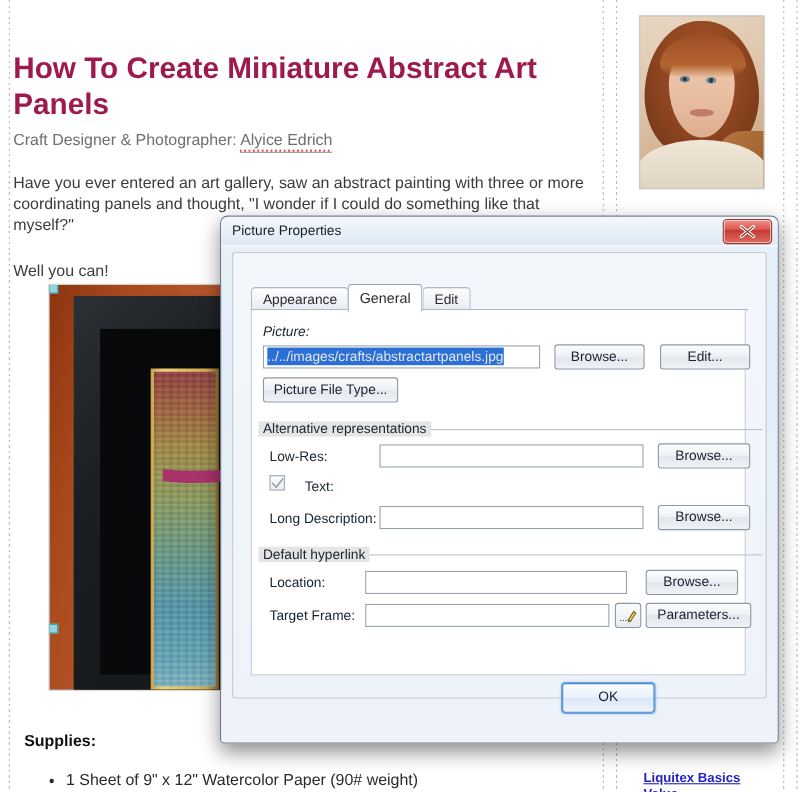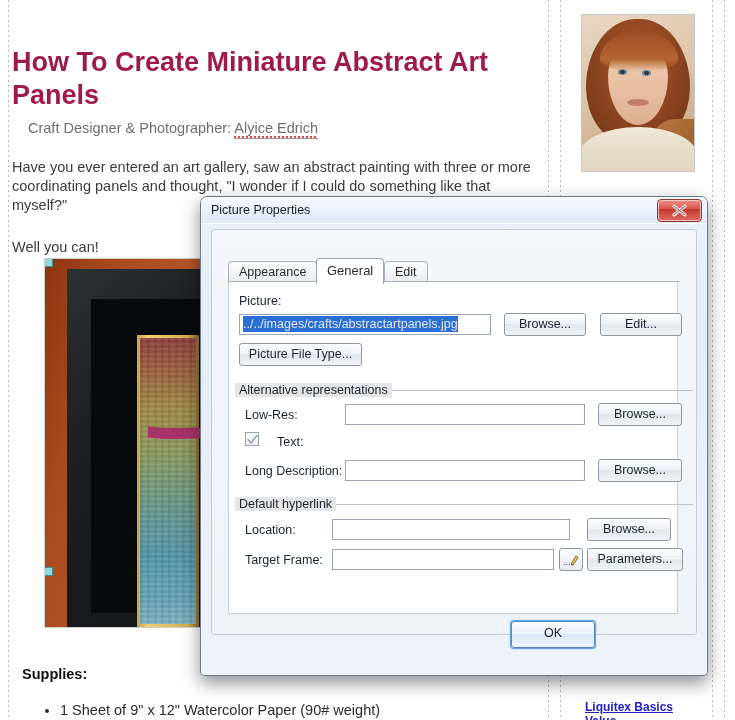--- a/index.html
+++ b/index.html
@@ -23,21 +23,21 @@
 
   
   .content{position:absolute;left:12px;top:0;width:536px;}
 
   .title{
     margin:46px 0 0 0;
     font-size:27px;line-height:33px;font-weight:bold;
     color:#9e1a4e;letter-spacing:0px;
   }
   .byline{
-    margin:8px 0 0 16px;font-size:14.5px;color:#6e6e6e;
+    margin:8px 0 0 0;font-size:14.5px;color:#6e6e6e;
   }
   .byline .author{
     color:#6e6e6e;text-decoration:none;
     border-bottom:1px solid #9a9a9a;
     background-image:repeating-linear-gradient(to right,#e8443c 0 2px,transparent 2px 4px);
     background-repeat:repeat-x;background-position:bottom left;background-size:4px 2px;
     padding-bottom:2px;
   }
   .para{
     margin:22px 0 0 0;font-size:14.5px;line-height:19px;color:#3c3c3c;
@@ -327,21 +327,21 @@
         <div class="tabs">
           <div class="tab" style="left:0;">Appearance</div>
           <div class="tab active" style="left:88px;">General</div>
           <div class="tab" style="left:156px;">Edit</div>
         </div>
         <div class="tabstrip-line"></div>
 
         <div class="tabpage">
           <div class="tabpage-inner">
 
-            <div class="lbl" style="left:10px;top:12px;">Picture:</div>
+            <div class="lbl" style="left:10px;top:12px;font-style:italic;">Picture:</div>
 
             <div class="txtfield" style="left:10px;top:32px;width:252px;">
               <span class="sel">../../images/crafts/abstractartpanels.jpg</span>
             </div>
             <div class="btn" style="left:275px;top:31px;width:82px;">Browse...</div>
             <div class="btn" style="left:371px;top:31px;width:82px;">Edit...</div>
 
             <div class="btn" style="left:10px;top:61px;width:123px;">Picture File Type...</div>
 
             <div class="group" style="left:6px;top:108px;width:458px;">

